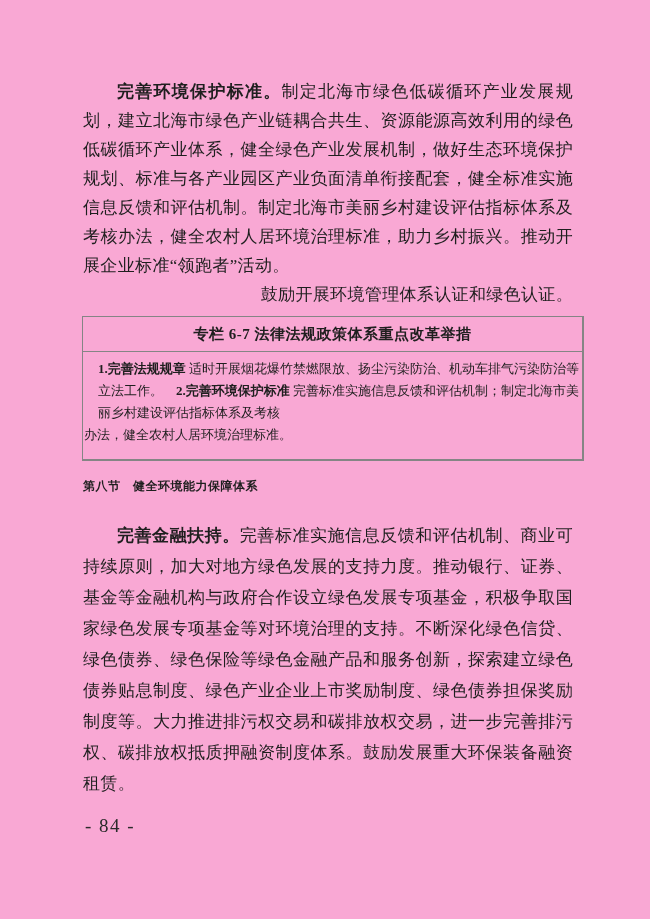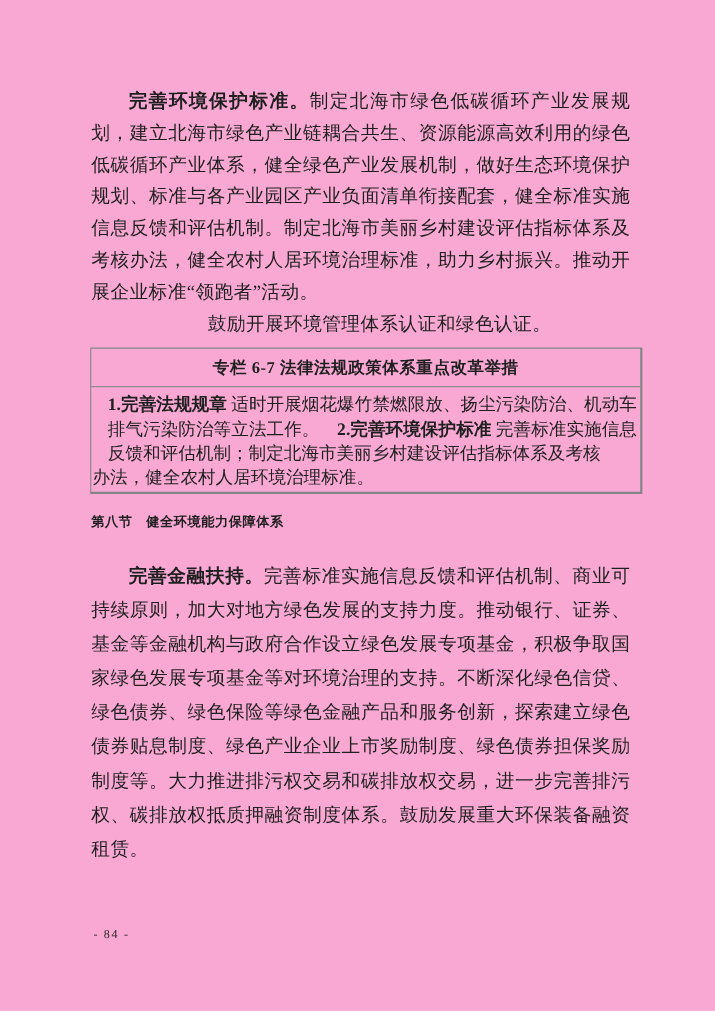--- a/index.html
+++ b/index.html
@@ -28,42 +28,42 @@
     line-height: 29px;
     letter-spacing: 0.35px;
     text-align: justify;
     text-indent: 2em;
     color: #1f1f1f;
   }
   .para .lead {
     font-weight: bold;
   }
   .para.single-line {
-    text-align: center;
+    text-align: right;
   }
   .callout {
     margin: 7px 0 0 -1px;
     width: 499px;
     border: 1px solid #858585;
     border-bottom-width: 2px;
     border-right-width: 2px;
   }
   .callout-title {
     border-bottom: 1px solid #858585;
     text-align: center;
     font-size: 15px;
     font-weight: bold;
     letter-spacing: 0.5px;
     padding: 8px 0 7px 0;
     color: #1f1f1f;
   }
   .callout-body {
-    font-size: 16px;
+    font-size: 13px;
     line-height: 22px;
-    padding: 6px 3px 1px 0;
+    padding: 6px 3px 13px 0;
     color: #1f1f1f;
   }
   .callout-par {
     padding-left: 15px;
     text-align: justify;
   }
   .callout-label {
     font-weight: bold;
   }
   .callout-last {
@@ -82,22 +82,22 @@
     margin-top: 25px;
     line-height: 31px;
   }
   .para.p4 {
     margin-top: 21px;
     line-height: 31px;
   }
   .page-number {
     position: absolute;
     left: 85px;
-    top: 844px;
-    font-size: 11px;
+    top: 815px;
+    font-size: 19px;
     letter-spacing: 1.5px;
     color: #2a2a2a;
     text-align: center;
   }
 </style>
 </head>
 <body>
 
 <div class="page">
   <div class="content">

